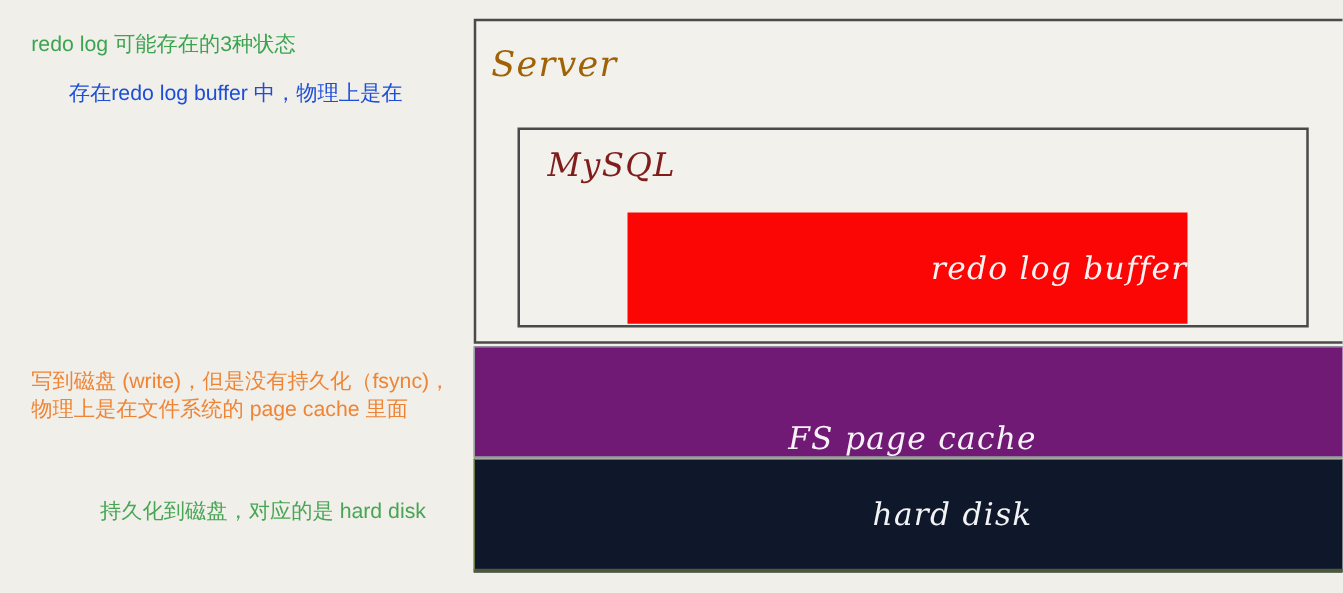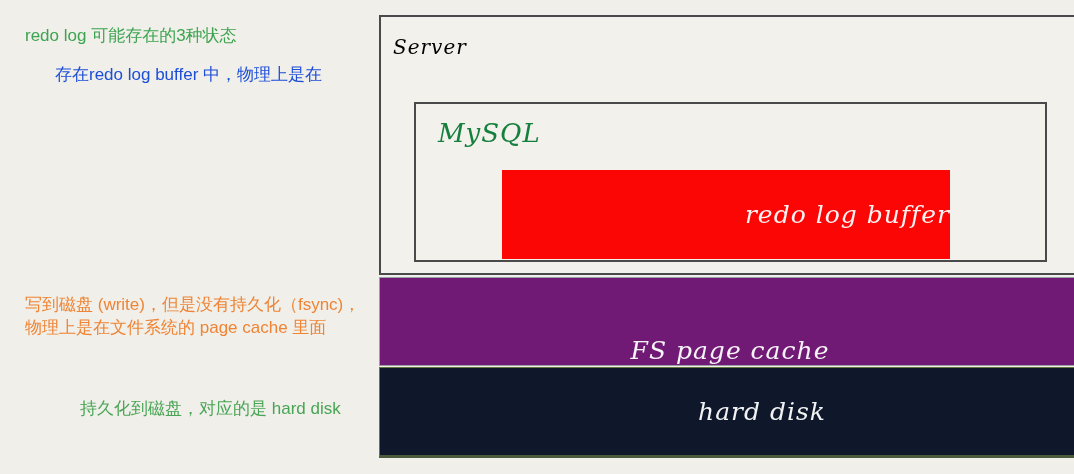--- a/index.html
+++ b/index.html
@@ -48,25 +48,25 @@
   }
 
   
   .hand {
     font-family: "DejaVu Serif", serif;
     font-style: italic;
     letter-spacing: 1px;
   }
   .server-label {
     position: absolute; left: 12px; top: 18px;
-    font-size: 20px; color: #000000;
+    font-size: 28px; color: #a16207;
   }
   .mysql-label {
     position: absolute; left: 22px; top: 14px;
-    font-size: 26px; color: #15803d;
+    font-size: 26px; color: #7f1d1d;
   }
   .box-label {
     font-size: 25px; color: rgba(255,255,255,0.95);
   }
 </style>
 </head>
 <body>
 
 <div class="stage">
 

